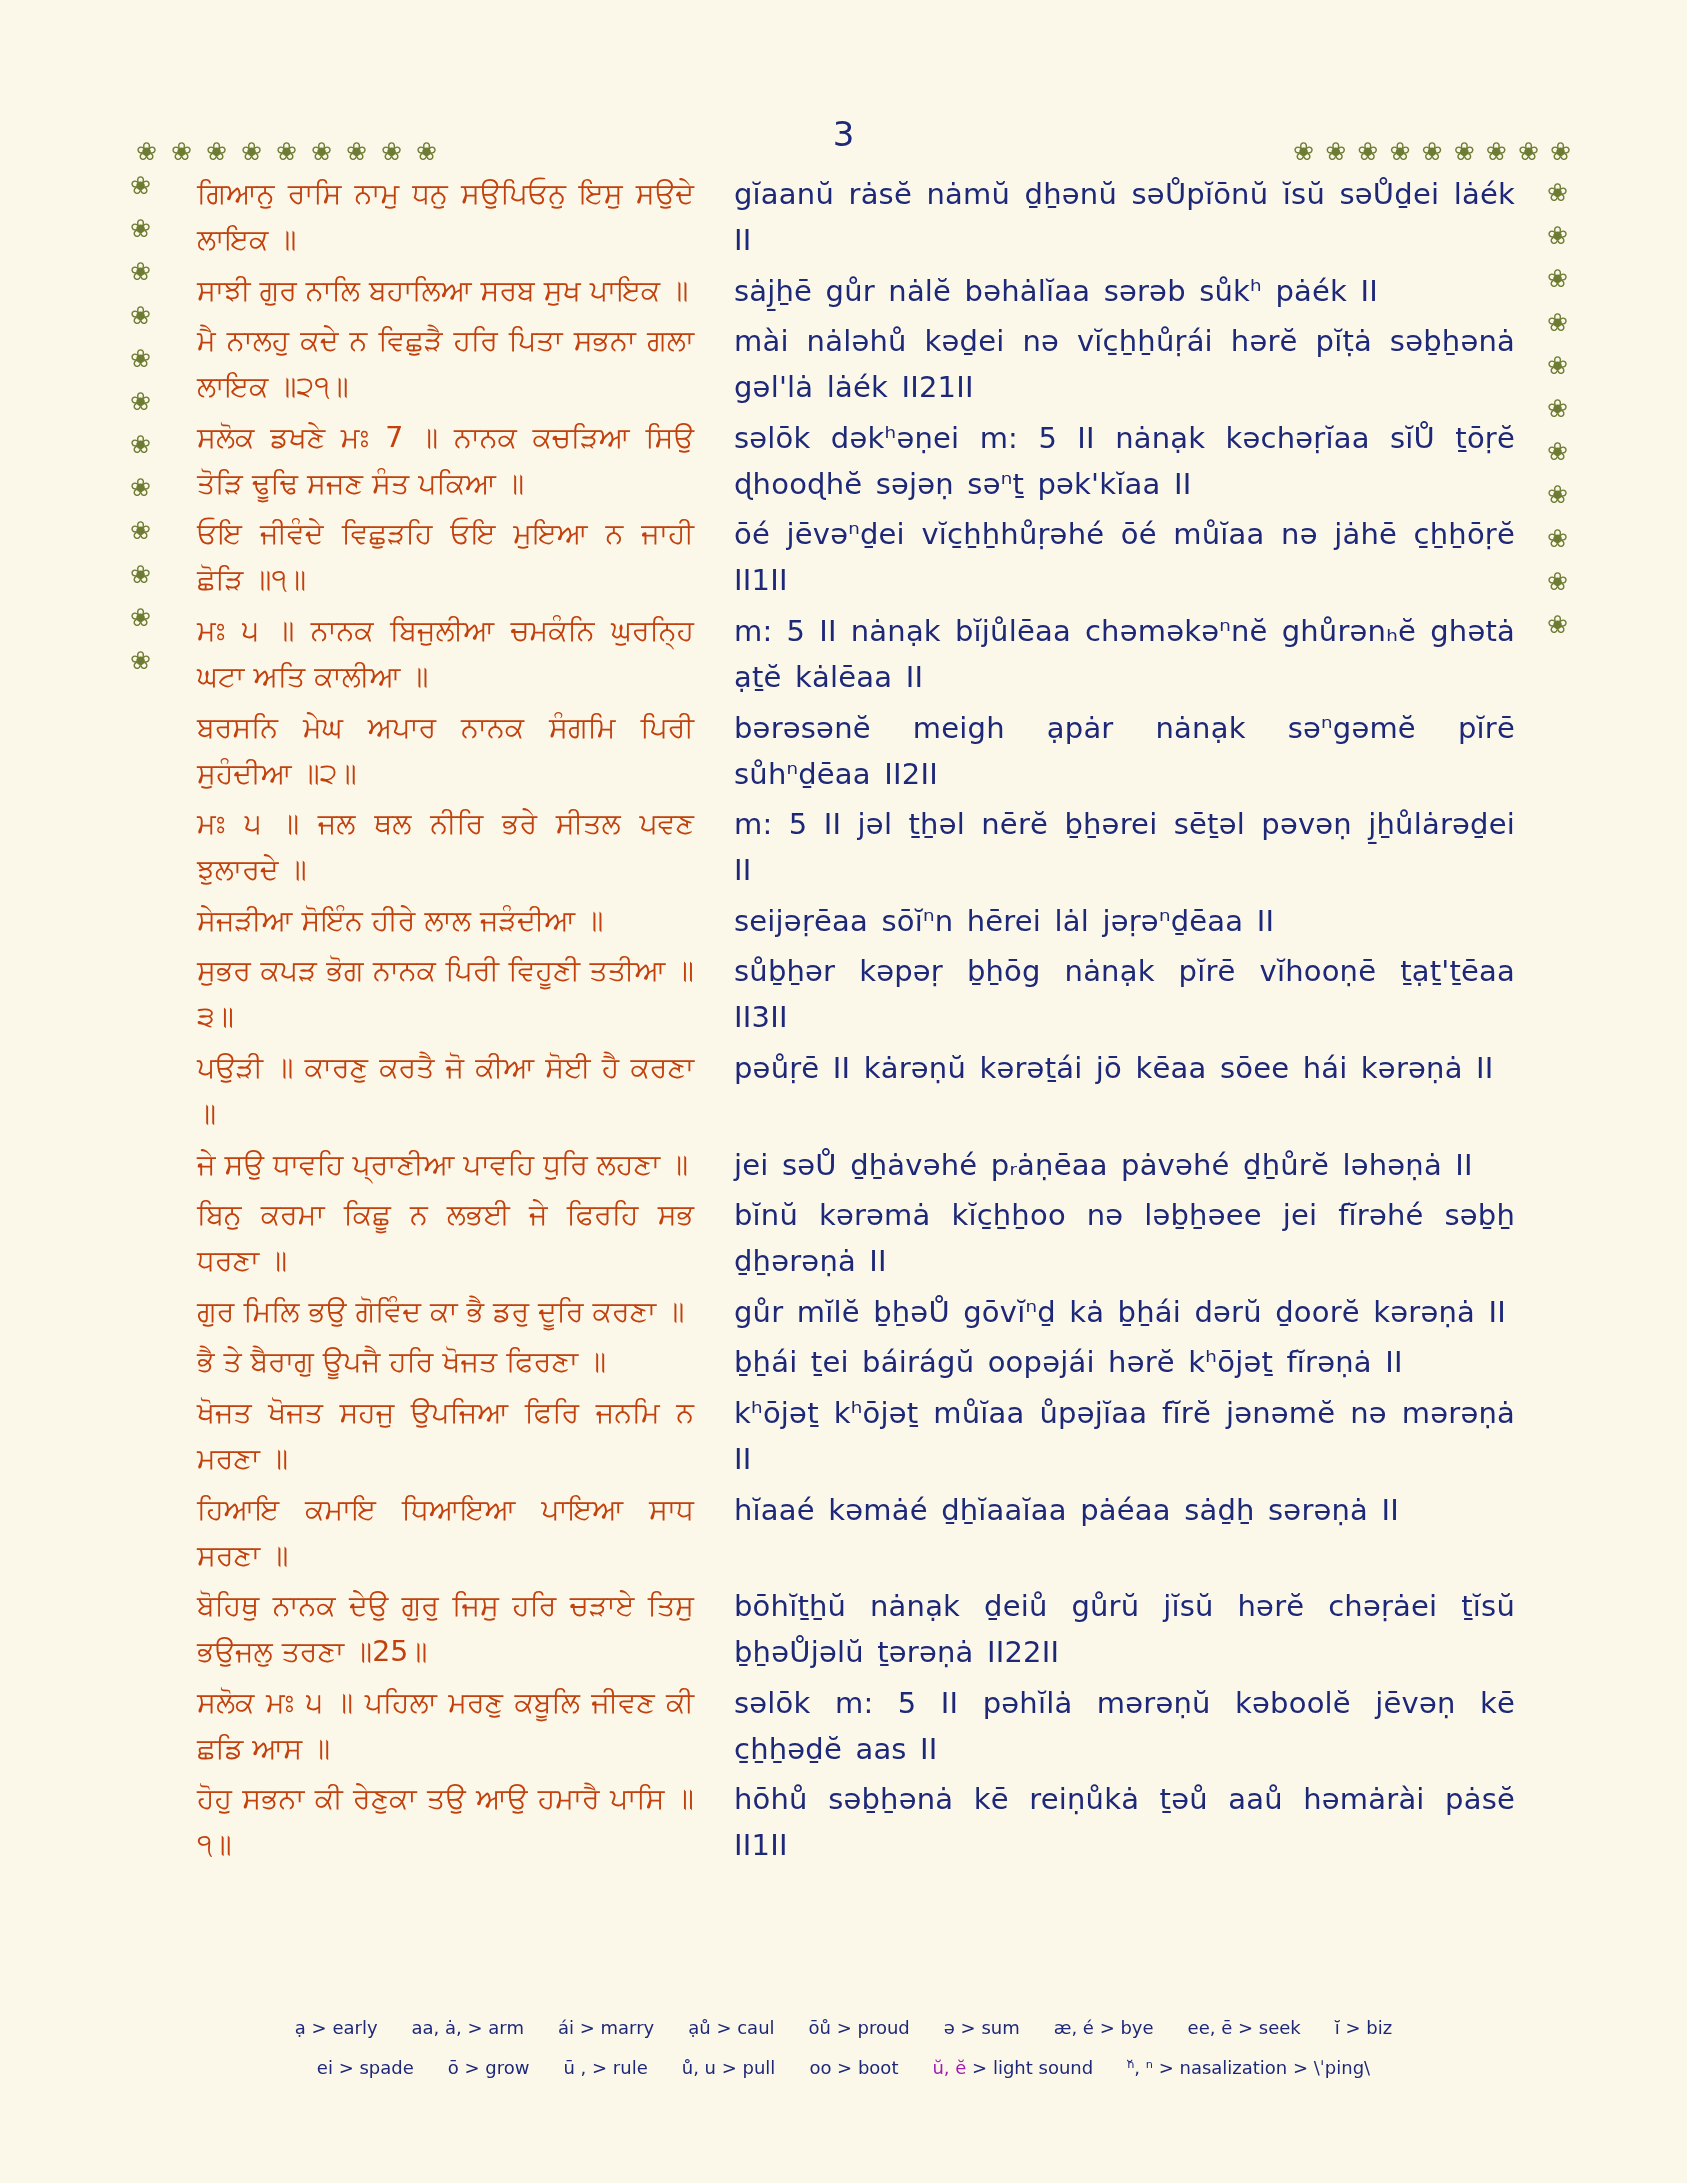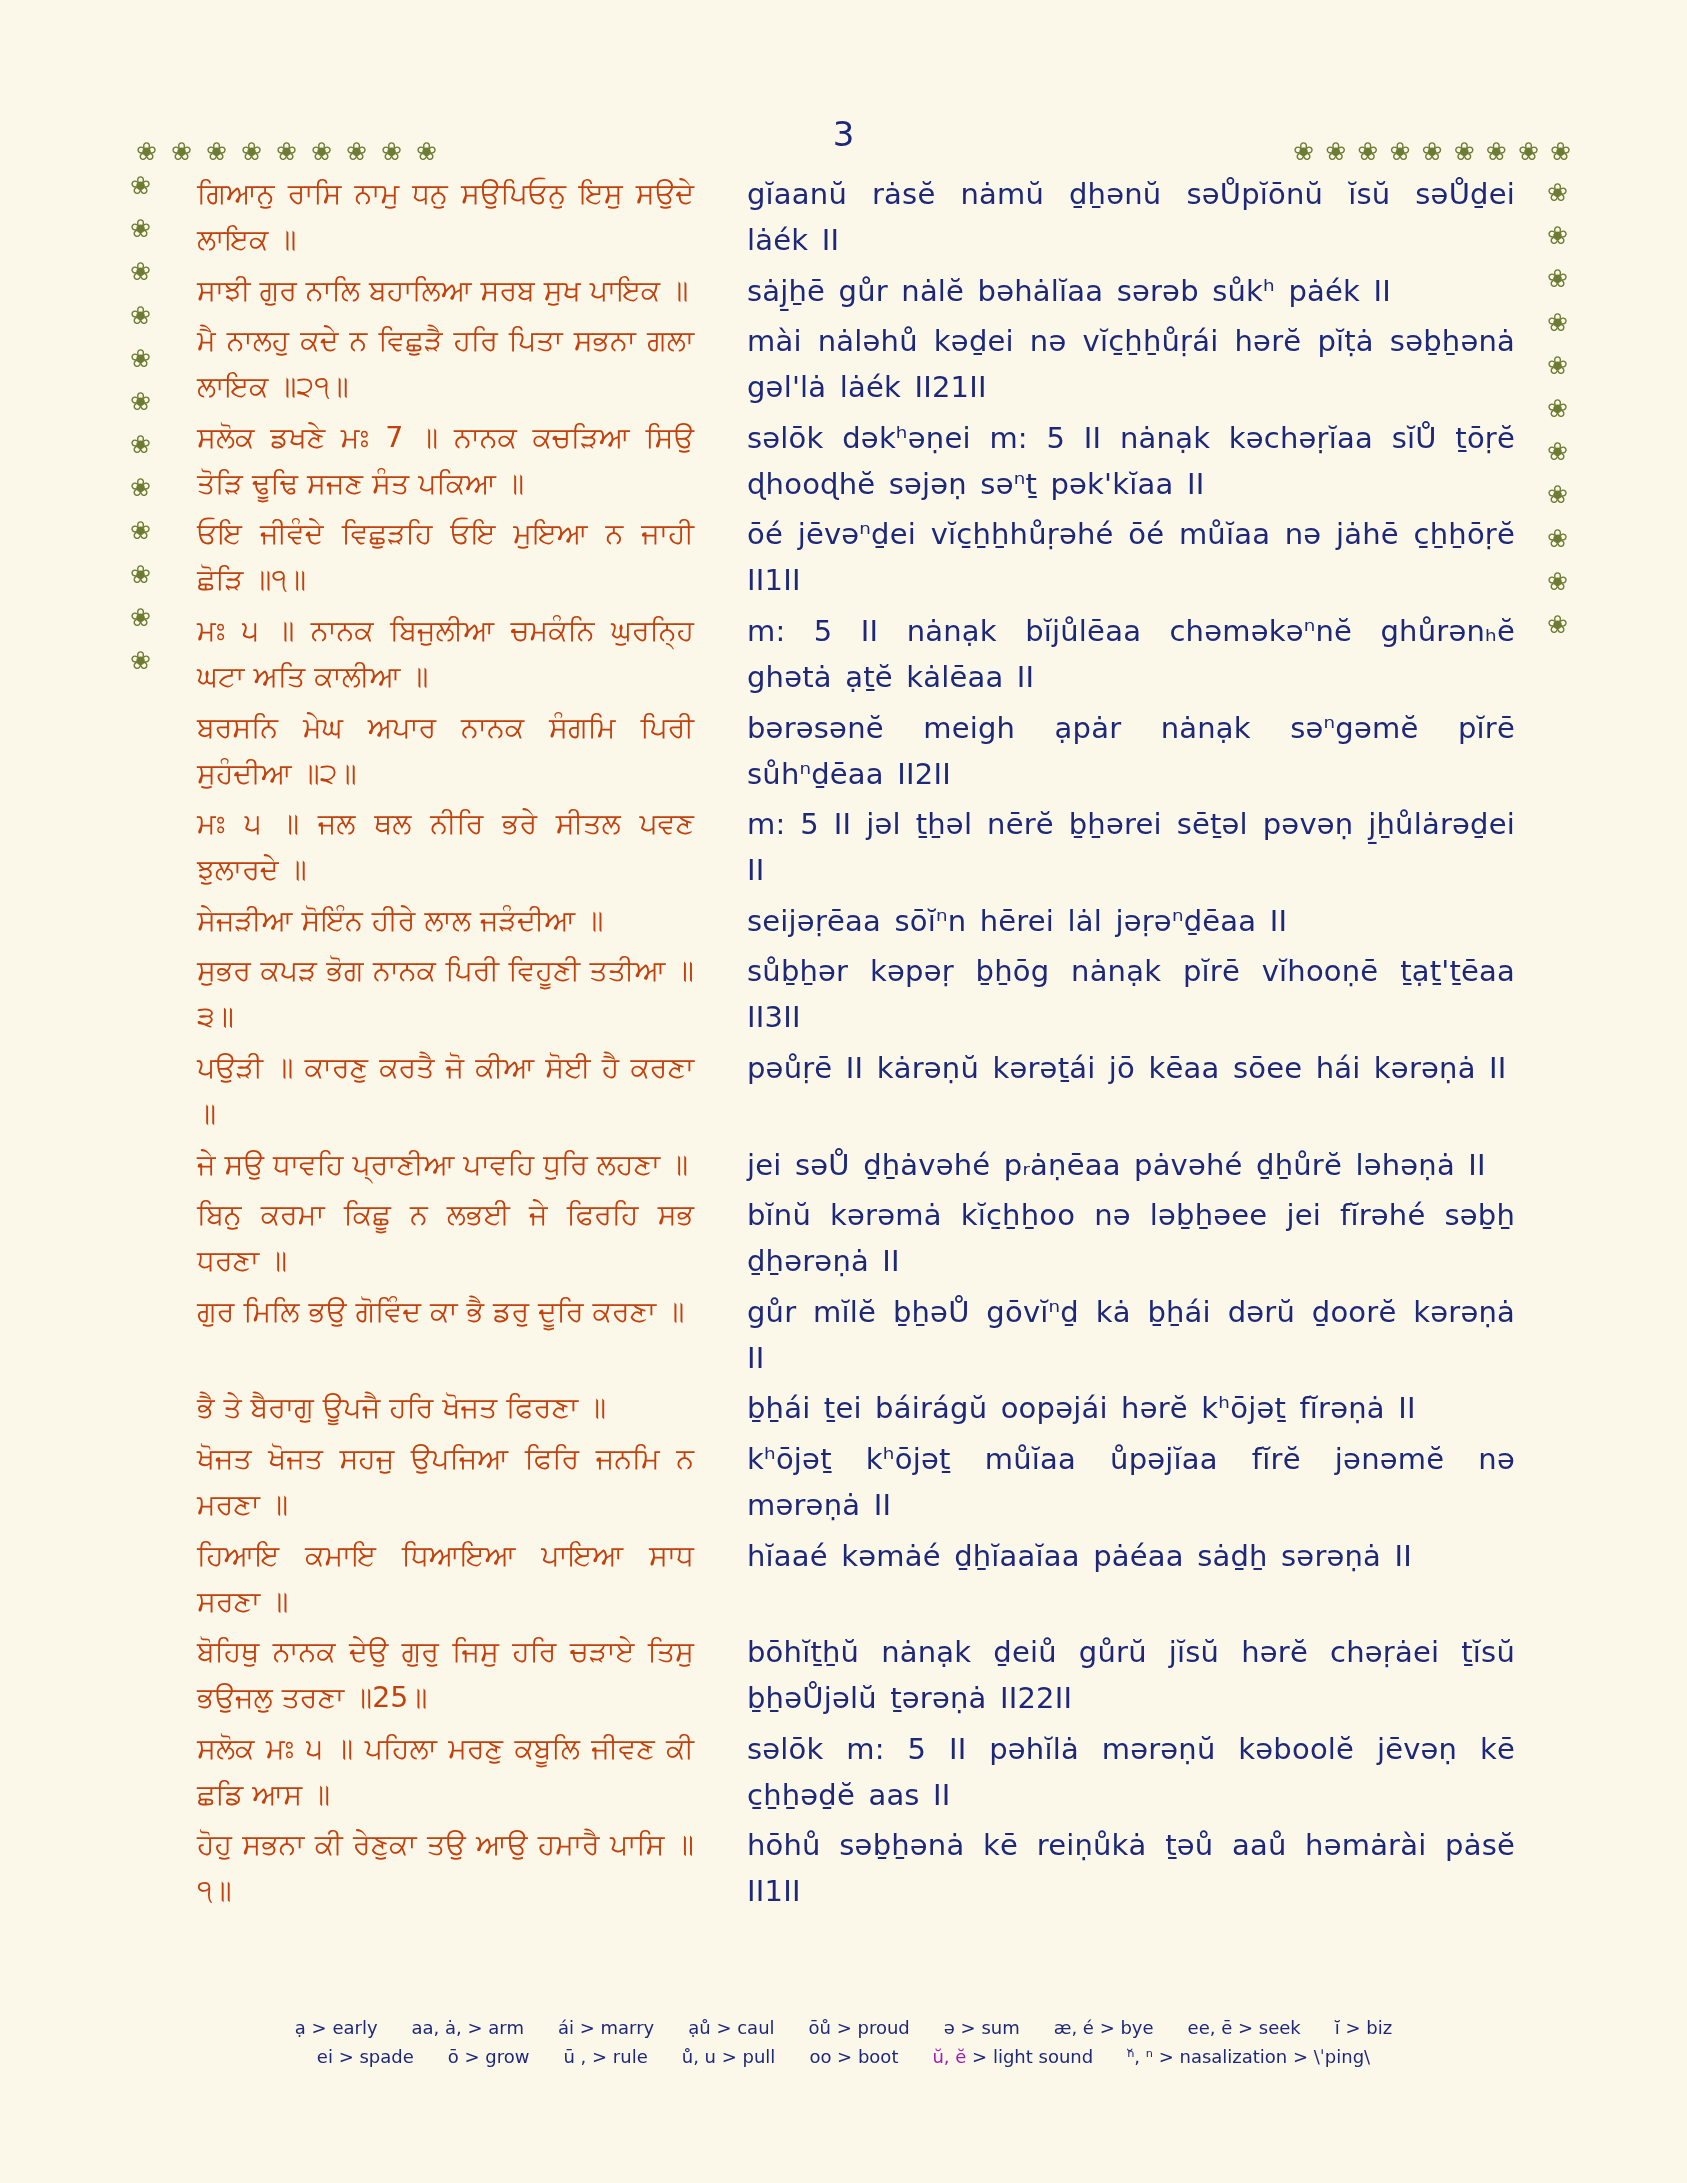--- a/index.html
+++ b/index.html
@@ -27,25 +27,25 @@
   .verse-row{
     display:grid;grid-template-columns:537px 781px;
     margin-bottom:4.6px;
   }
   .g-cell{
     font-size:28.4px;line-height:46px;color:#c2410c;
     padding-right:40px;text-align:justify;
   }
   .r-cell{
     font-size:29px;line-height:46px;color:#1e2878;
-    text-align:justify;word-spacing:4px;letter-spacing:0.2px;margin-left:13px;
+    text-align:justify;word-spacing:4px;letter-spacing:0.2px;
   }
   #footer{
     position:absolute;left:0;top:2017px;width:1687px;
-    display:flex;flex-direction:column;align-items:center;gap:8px;
+    display:flex;flex-direction:column;align-items:center;gap:19px;
     font-size:18px;color:#1e2878;
   }
   .footer-row{display:flex;gap:34px;white-space:nowrap;}
   .footer-item{display:inline-block;}
   .muted{color:#a21caf;}
 </style>
 </head>
 <body>
 
 <div class="page-number">3</div>

